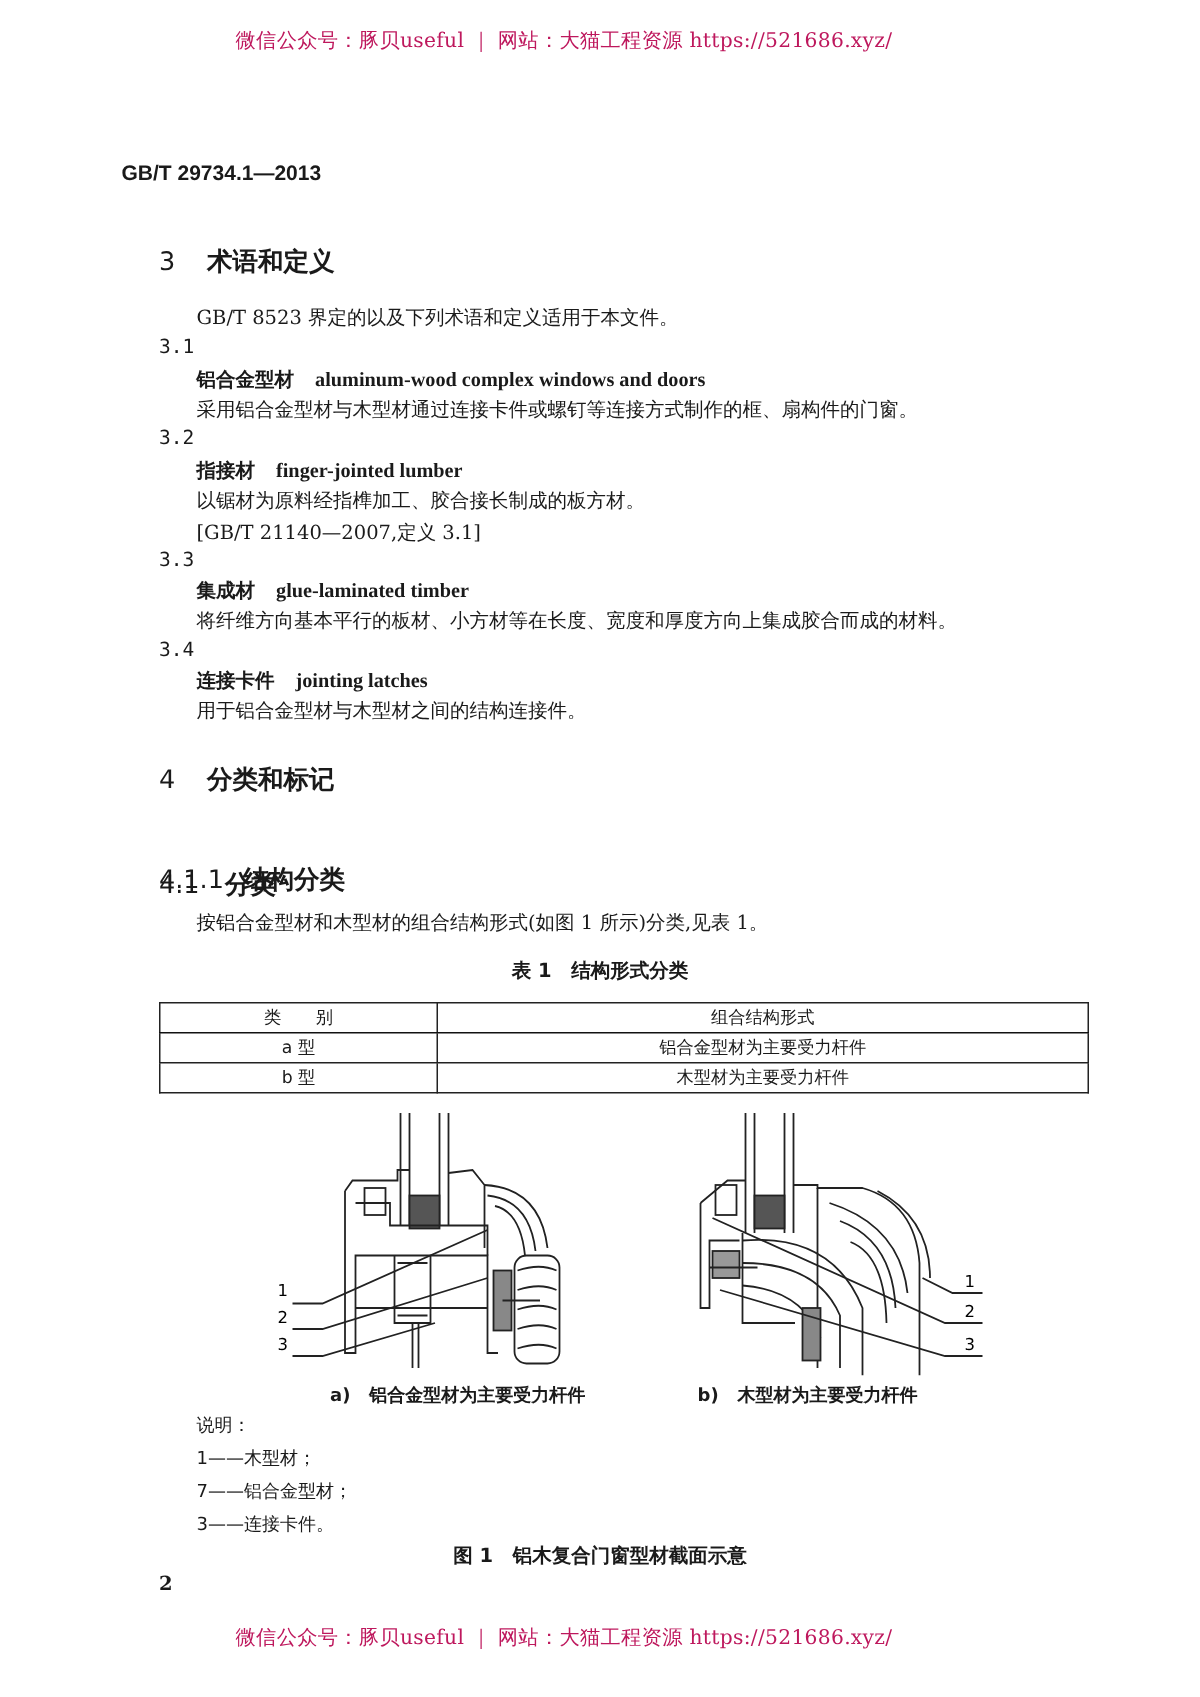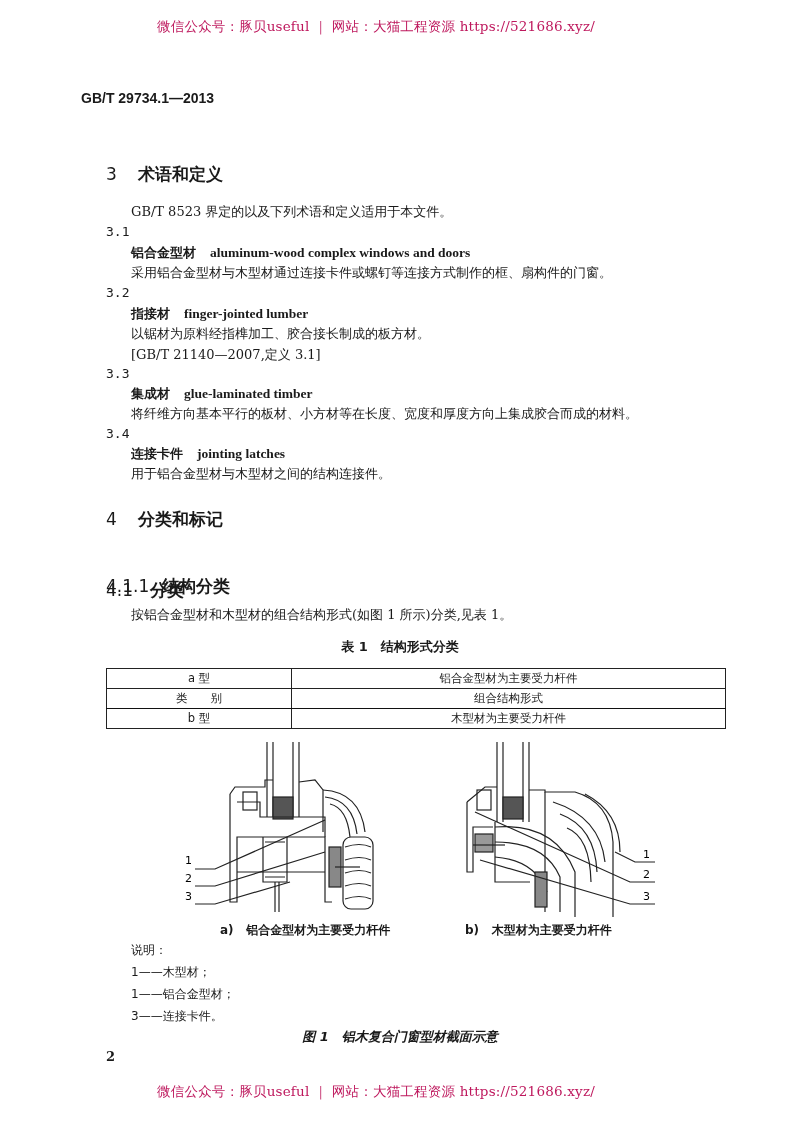--- a/index.html
+++ b/index.html
@@ -5,42 +5,42 @@
   html, body { margin: 0; padding: 0; }
   body {
     width: 800px; height: 1131px; background: #ffffff; position: relative; overflow: hidden;
     font-family: "DejaVu Serif", "Liberation Serif", serif; color: #1a1a1a;
   }
   .abs { position: absolute; }
   .watermark {
     left: 0; width: 752px; text-align: center; font-size: 13.5px; color: #be185d;
     font-family: "DejaVu Serif", serif; letter-spacing: 0.2px; white-space: nowrap;
   }
-  .std-no { left: 81px; top: 90px; font-size: 14px; font-weight: bold; font-family: "Liberation Sans", "DejaVu Sans", sans-serif; }
+  .std-no { left: 81px; top: 107px; font-size: 14px; font-weight: bold; font-family: "Liberation Sans", "DejaVu Sans", sans-serif; }
   .h1 { font-size: 17px; font-weight: bold; font-family: "DejaVu Sans", sans-serif; }
   .h1 .num { display: inline-block; font-weight: normal; }
   .num-line { font-size: 13px; font-family: "DejaVu Sans Mono", monospace; left: 106px; }
   .para { font-size: 13px; left: 131px; white-space: nowrap; }
   .term { font-size: 13px; left: 131px; white-space: nowrap; font-weight: bold; }
   .term .zh { font-family: "DejaVu Sans", sans-serif; }
   .term .en { font-family: "Liberation Serif", serif; font-size: 13.5px; margin-left: 14px; }
   .table-title { left: 0; width: 800px; text-align: center; font-size: 13px; font-weight: bold; font-family: "DejaVu Sans", sans-serif; }
   table.t1 {
     position: absolute; left: 106px; top: 668px; width: 620px; border-collapse: collapse;
     font-size: 11.5px; font-family: "DejaVu Sans", sans-serif;
   }
   table.t1 td, table.t1 th {
     border: 1px solid #222; height: 19px; text-align: center; font-weight: normal; padding: 0;
   }
   table.t1 { border: 1.6px solid #111; }
   table.t1 th { border-bottom: 1.4px solid #111; }
   .fig { top: 742px; }
   .caption-sub { font-size: 12px; font-weight: bold; font-family: "DejaVu Sans", sans-serif; white-space: nowrap; }
   .legend { left: 131px; font-size: 12px; font-family: "DejaVu Sans", sans-serif; white-space: nowrap; }
-  .fig-title { left: 0; width: 800px; text-align: center; font-size: 13px; font-weight: bold; font-family: "DejaVu Sans", sans-serif; font-style: italic; }
+  .fig-title { left: 0; width: 800px; text-align: center; font-size: 13px; font-weight: bold; font-family: "DejaVu Sans", sans-serif; }
   .page-no { left: 106px; top: 1049px; font-size: 13px; font-weight: bold; }
   svg text { font-family: "DejaVu Sans", sans-serif; font-size: 11px; }
 </style>
 </head>
 <body>
 
 <div class="abs watermark" style="top:18px;">微信公众号：豚贝useful ｜ 网站：大猫工程资源 https://521686.xyz/</div>
 
 <div class="abs std-no">GB/T 29734.1—2013</div>
 
@@ -91,26 +91,26 @@
 <div class="abs para" style="top:606px;">按铝合金型材和木型材的组合结构形式(如图 1 所示)分类,见表 1。</div>
 
 <div class="abs table-title" style="top:638px;">表 1　结构形式分类</div>
 <table class="t1">
   <colgroup>
       <col style="width:185px">
       <col>
     </colgroup>
   <tbody>
       <tr>
+    <th>类　　别</th>
+    <th>组合结构形式</th>
+  </tr>
+  <tr>
     <td>a 型</td>
     <td>铝合金型材为主要受力杆件</td>
-  </tr>
-  <tr>
-    <th>类　　别</th>
-    <th>组合结构形式</th>
   </tr>
   <tr>
     <td>b 型</td>
     <td>木型材为主要受力杆件</td>
   </tr>
 </tbody>
   </table>
 
 <svg class="abs fig" style="left:175px;" width="220" height="175" viewBox="0 0 220 175">
   <g fill="none" stroke="#222" stroke-width="1.2">
@@ -184,20 +184,20 @@
 
 <div class="abs caption-sub" style="left:220px; top:922px;">
   <span>a)</span>&nbsp;&nbsp;&nbsp;<span>铝合金型材为主要受力杆件</span>
 </div>
 <div class="abs caption-sub" style="left:465px; top:922px;">
   <span>b)</span>&nbsp;&nbsp;&nbsp;<span>木型材为主要受力杆件</span>
 </div>
 
 <div class="abs legend" style="top:942px;">说明：</div>
 <div class="abs legend" style="top:964px;">1——木型材；</div>
-<div class="abs legend" style="top:986px;">1——铝合金型材；</div>
+<div class="abs legend" style="top:986px;">7——铝合金型材；</div>
 <div class="abs legend" style="top:1008px;">3——连接卡件。</div>
 
 <div class="abs fig-title" style="top:1028px;">图 1　铝木复合门窗型材截面示意</div>
 
 <div class="abs page-no">2</div>
 
 <div class="abs watermark" style="top:1083px;">微信公众号：豚贝useful ｜ 网站：大猫工程资源 https://521686.xyz/</div>
 
 </body></html>

